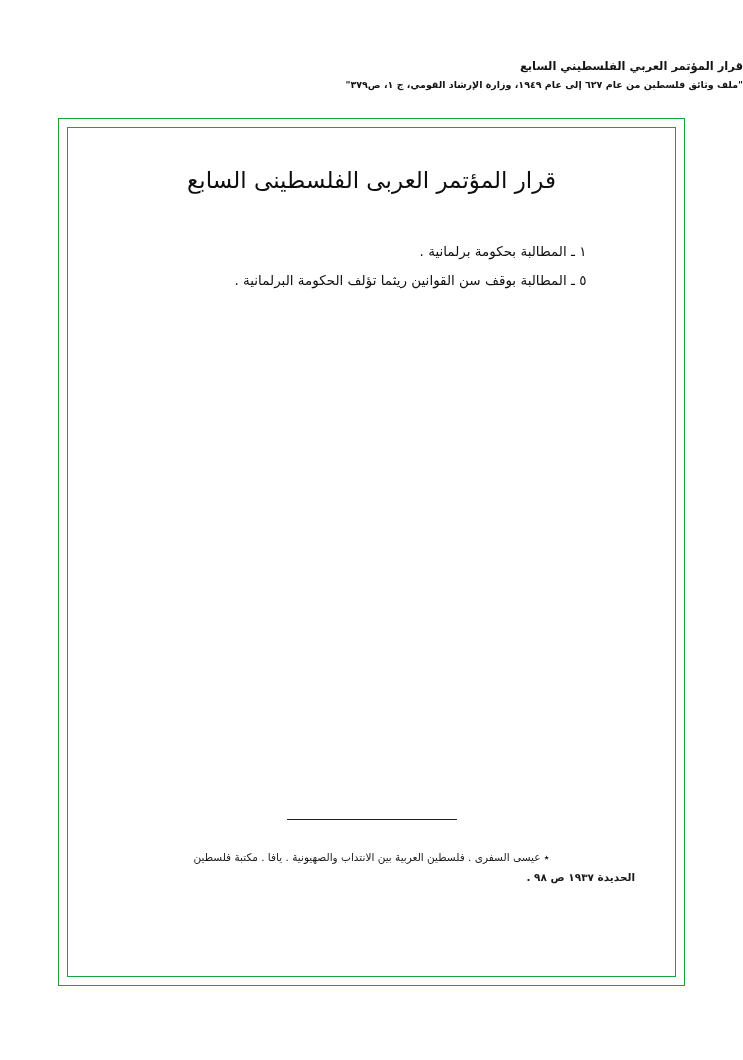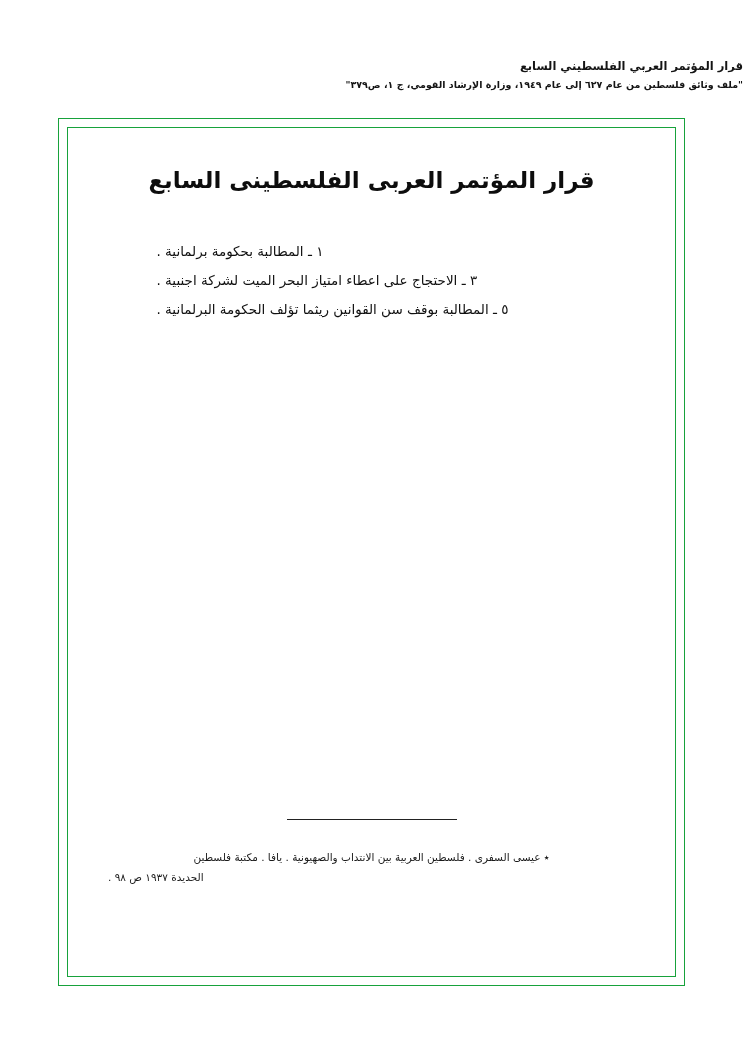--- a/index.html
+++ b/index.html
@@ -66,21 +66,21 @@
     left: 0;
     right: 0;
     bottom: 0;
     padding: 26px 40px 0 40px;
     box-sizing: border-box;
   }
 
   .doc-title {
     text-align: center;
     font-size: 23px;
-    font-weight: bold;
+    font-weight: normal;
     line-height: 1.45;
     color: #0d0d0d;
     margin-top: 10px;
   }
   .doc-subtitle {
     text-align: center;
     font-size: 15px;
     font-weight: bold;
     line-height: 1.6;
     margin-top: 6px;
@@ -91,21 +91,21 @@
     margin: 40px auto 0 auto;
     width: 430px;
     list-style: none;
     padding: 0;
   }
   .clause {
     font-size: 13.5px;
     line-height: 2.15;
     color: #101010;
     white-space: nowrap;
-    text-align: left;
+    text-align: right;
     direction: rtl;
   }
 
   
   .footnote-wrap {
     position: absolute;
     bottom: 88px;
     left: 40px;
     right: 40px;
   }
@@ -118,41 +118,41 @@
   .footnote-text {
     font-size: 10.5px;
     line-height: 1.9;
     text-align: center;
     letter-spacing: 0.6px;
     color: #1a1a1a;
     margin-top: 28px;
   }
   .footnote-text .line2 {
     display: block;
-    text-align: left;
+    text-align: right;
+    font-weight: bold;
   }
 </style>
 </head>
 <body>
 
 <div class="page-header">
   <div class="hdr-title">قرار المؤتمر العربي الفلسطيني السابع</div>
   <div class="hdr-source">"ملف وثائق فلسطين من عام ٦٢٧ إلى عام ١٩٤٩، وزارة الإرشاد القومي، ج ١، ص٣٧٩"</div>
 </div>
 
 <div class="frame-outer">
   <div class="frame-inner">
 
     <div class="content">
 
       <div class="doc-title">قرار المؤتمر العربى الفلسطينى السابع</div>
 
       <ul class="clauses">
         <li class="clause">١ ـ المطالبة بحكومة برلمانية .</li>
-        <li class="clause">٣ ـ الاحتجاج على اعطاء امتياز البحر الميت لشركة اجنبية .</li>
         <li class="clause">٥ ـ المطالبة بوقف سن القوانين ريثما تؤلف الحكومة البرلمانية .</li>
       </ul>
 
       <div class="footnote-wrap">
         <div class="footnote-rule"></div>
         <div class="footnote-text">
           <span>٭ عيسى السفرى . فلسطين العربية بين الانتداب والصهيونية . يافا . مكتبة فلسطين</span>
           <span class="line2">الحديدة ١٩٣٧ ص ٩٨ .</span>
         </div>
       </div>

